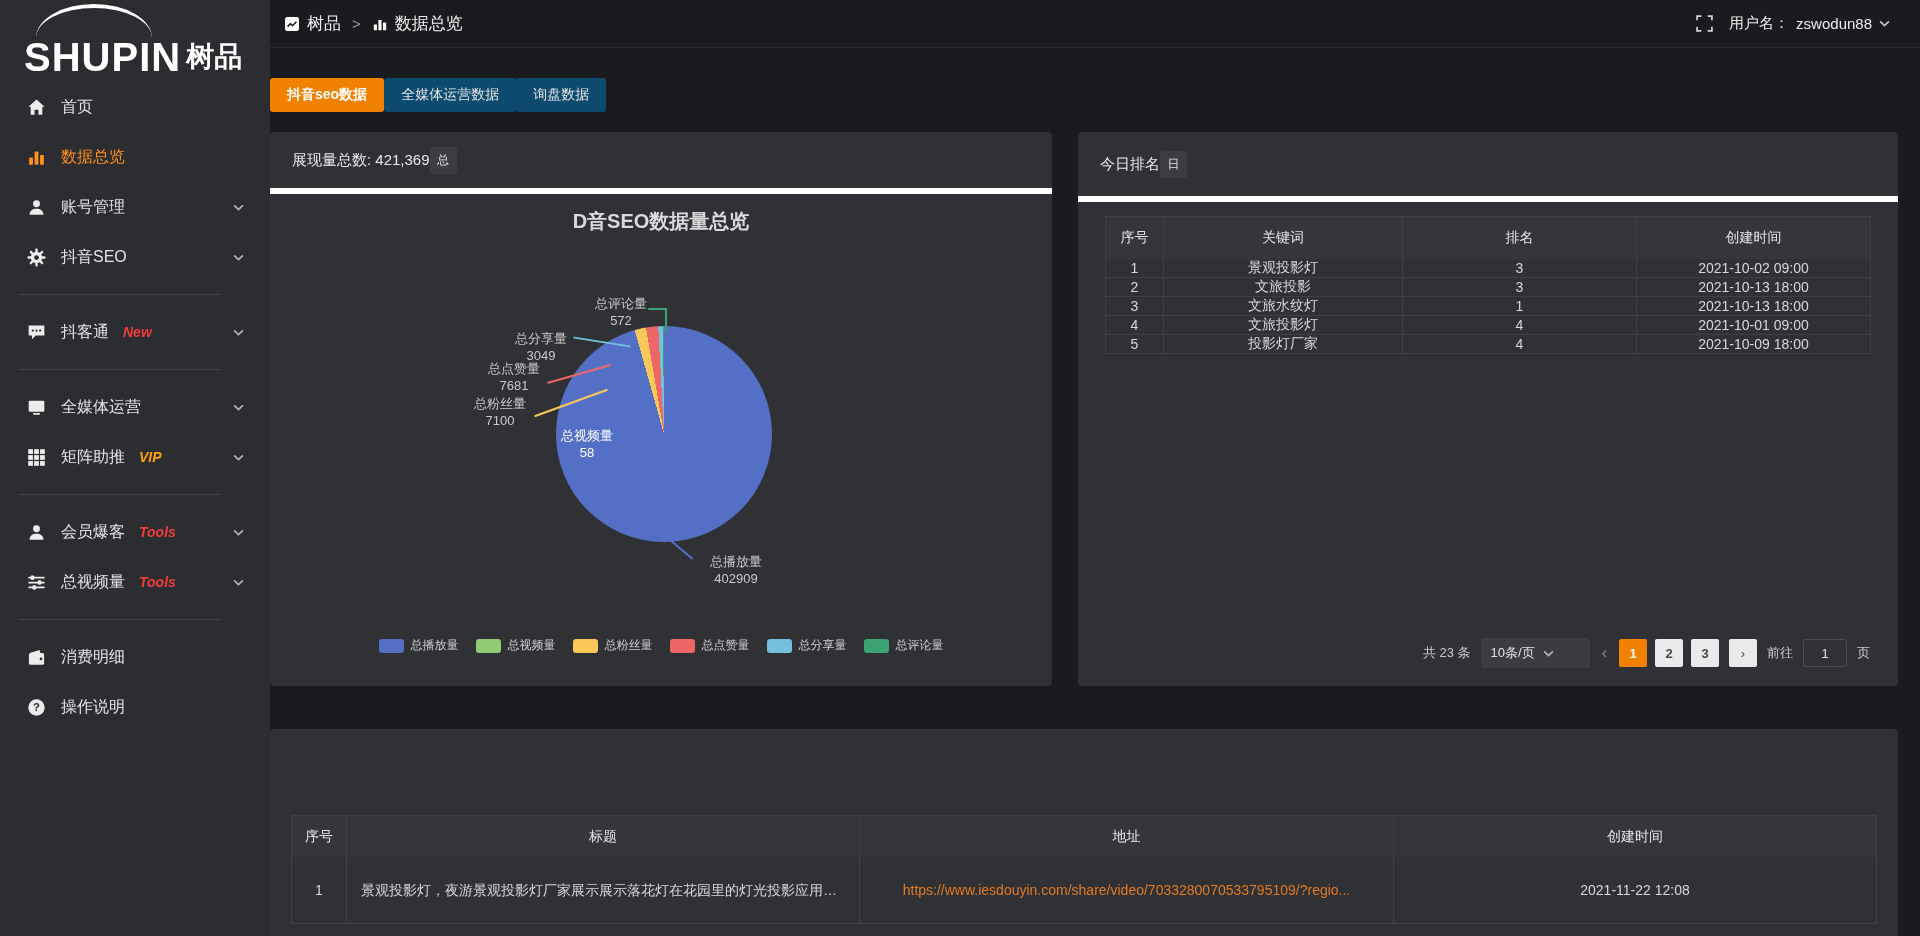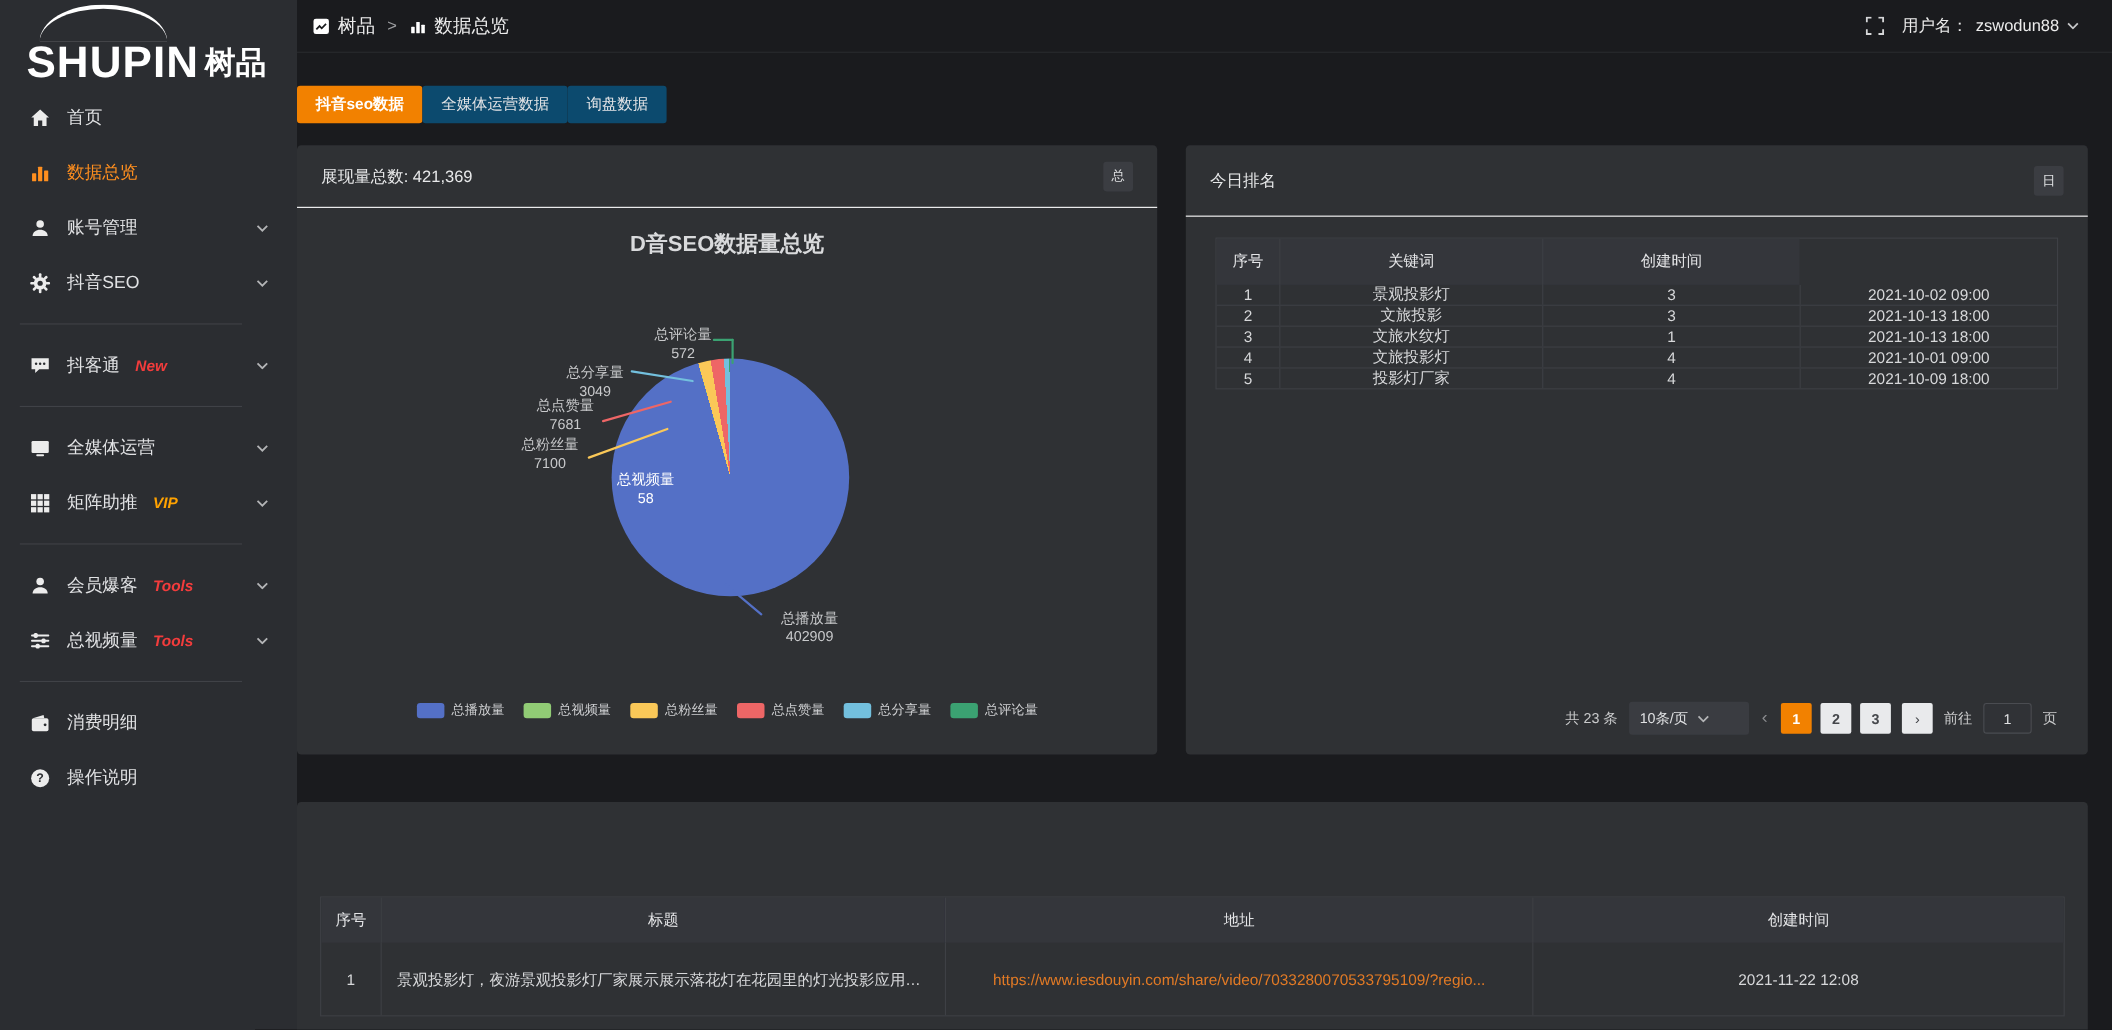--- a/index.html
+++ b/index.html
@@ -39,22 +39,22 @@
   .main{position:absolute;left:270px;top:48px;right:0;bottom:0}
   .tabs{position:absolute;left:0;top:30px;display:flex;}
   .tab{height:34px;padding:0 17px;background:#0c4a6e;border:none;color:#e3e4e6;font-size:14px;
        border-radius:3px;cursor:pointer;font-family:inherit}
   .tab.active{background:#f28100;color:#fff;font-weight:bold}
 
   .panel{position:absolute;background:#2f3134;border-radius:4px}
   #panel-overview{left:0;top:84px;width:782px;height:554px}
   #panel-ranking{left:808px;top:84px;width:820px;height:554px}
   #panel-report{left:0;top:681px;width:1628px;height:320px}
-  .p-head{display:flex;align-items:center;justify-content:space-between;padding:0 22px;
-          border-bottom:1px solid #ffffff}
+  .p-head{display:flex;align-items:center;padding:0 22px;
+          border-bottom:6px solid #ffffff}
   #panel-overview .p-head{height:56px}
   #panel-ranking .p-head{height:64px}
   #panel-report .p-head{height:64px}
   .p-title{font-size:15px;color:#e8e9ea}
   .corner-btn{width:27px;height:27px;background:#3b3d42;border:none;border-radius:3px;color:#e0e1e3;
               font-size:12px;cursor:pointer;font-family:inherit}
 
   
   .chart-title{position:absolute;top:76px;left:0;width:782px;text-align:center;font-size:20px;
                font-weight:bold;color:#d9dadc}
@@ -437,20 +437,21 @@
 
   <div class="panel" id="panel-ranking">
     <div class="p-head">
       <span class="p-title">今日排名</span>
       <button class="corner-btn">日</button>
     </div>
     <div class="rk-table">
       <div class="rk-row rk-head" id="rk-head">
           <div class="rk-cell">序号</div>
           <div class="rk-cell">关键词</div>
+          <div class="rk-cell">排名</div>
           <div class="rk-cell">创建时间</div>
         </div>
       <div id="rk-body">
   <div class="rk-row">
     <div class="rk-cell">1</div>
     <div class="rk-cell">景观投影灯</div>
     <div class="rk-cell">3</div>
     <div class="rk-cell">2021-10-02 09:00</div>
   </div>
 

